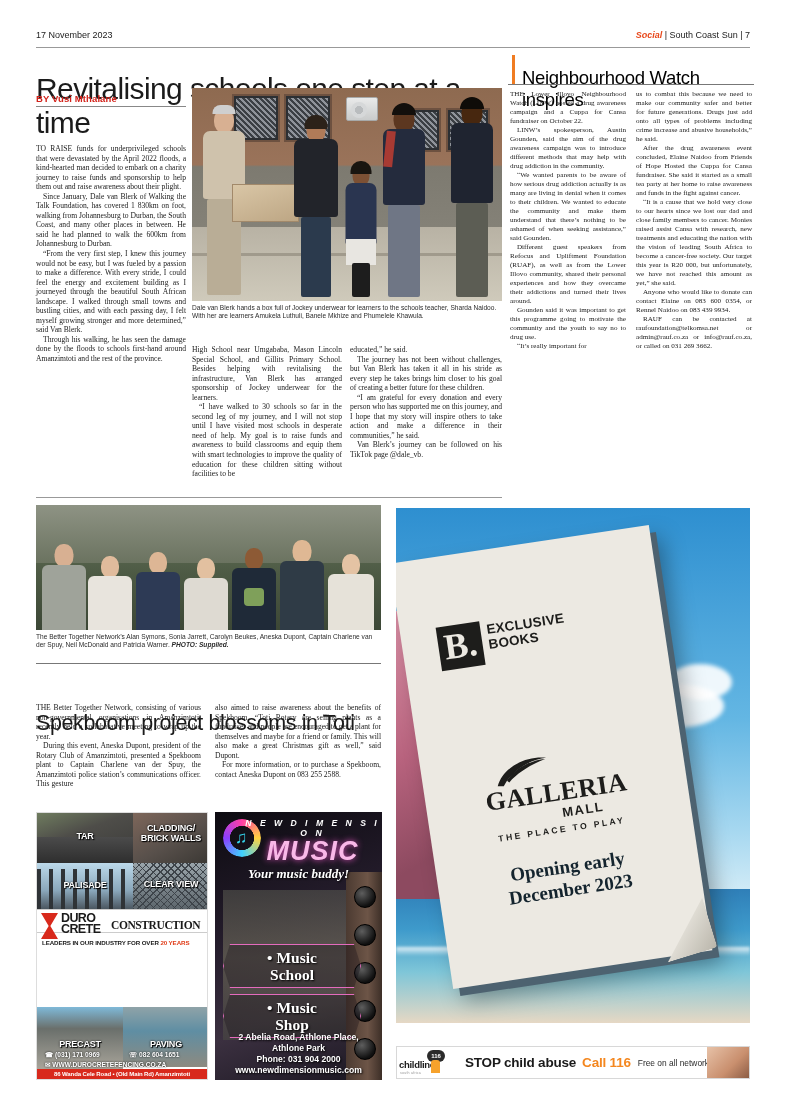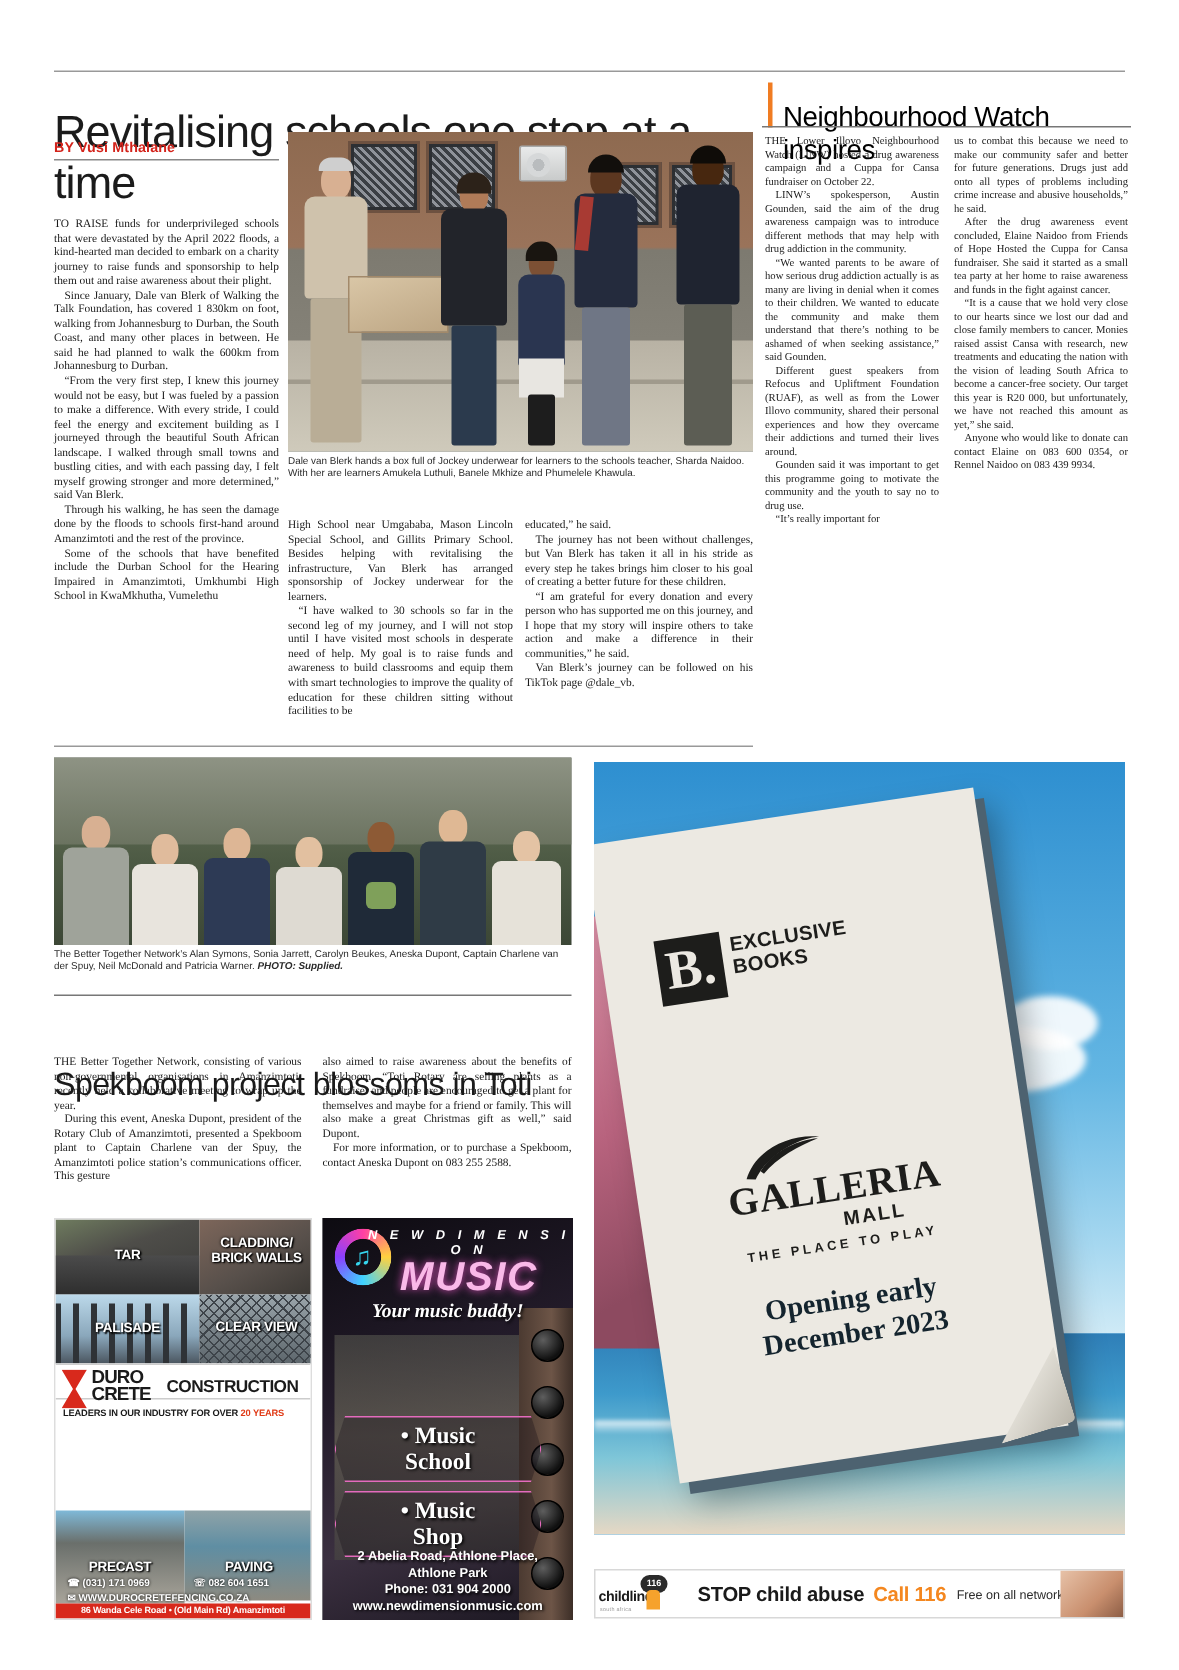--- a/index.html
+++ b/index.html
@@ -107,21 +107,21 @@
   
   .ad-duro { position:absolute; left:36px; top:812px; width:172px; height:268px;
     background:#ffffff; overflow:hidden; border:1px solid #ddd; }
   .dc-tile { position:absolute; overflow:hidden; }
   .dc-lbl { position:absolute; width:100%; text-align:center;
     font-family:"Liberation Sans", sans-serif; font-weight:bold; color:#fff;
     font-size:9px; letter-spacing:-0.2px; text-shadow:0 0 2px #000, 1px 1px 1px #000; line-height:10px;}
   .dc-band { position:absolute; left:0; width:100%; background:#fff; }
   .dc-logo { font-family:"Liberation Sans", sans-serif; font-weight:bold; font-size:12.5px;
     line-height:11px; color:#1a1a1a; letter-spacing:-0.6px; }
-  .dc-constr { font-family:Liberation Sans, sans-serif; font-weight:bold; font-size:11.5px;
+  .dc-constr { font-family:Liberation Serif, serif; font-weight:bold; font-size:11.5px;
     color:#1a1a1a; letter-spacing:-0.4px;text-align:center; }
   .dc-leaders { font-family:"Liberation Sans", sans-serif; font-weight:bold; font-size:6.2px;
     color:#1a1a1a; letter-spacing:-0.1px; }
   .dc-years { color:#e03b17; }
   .dc-contact { font-family:"Liberation Sans", sans-serif; font-weight:bold; font-size:6.6px;
     color:#ffffff; text-shadow:0 0 2px #000; }
   .dc-addr { position:absolute; left:0; bottom:0; width:100%; background:#d8291c; color:#fff;
     font-family:"Liberation Sans", sans-serif; font-weight:bold; font-size:6px; text-align:center;
     padding:2px 0; letter-spacing:-0.1px; }
 
@@ -215,20 +215,26 @@
   .cl-hands { position:absolute; right:0; top:0; width:42px; height:100%;
     background:linear-gradient(135deg,#e7c2a8,#c98f6e 60%,#8c5d45); }
 
   .thin-rule { position:absolute; background:#999; }
 </style>
 </head>
 <body>
 
 <div class="page">
 
+  <div class="masthead">
+    <span>17 November 2023</span>
+    <span class="right">
+      <span class="social">Social</span><span> | </span><span>South Coast Sun</span><span> | </span><span>7</span>
+    </span>
+  </div>
   <div class="mast-rule"></div>
 
   <h1 class="h-main">Revitalising schools one step at a time</h1>
   <div class="h-divider"></div>
   <h2 class="h-nbw">Neighbourhood Watch inspires</h2>
   <div class="nbw-rule"></div>
 
   <div class="byline">BY Vusi Mthalane</div>
   <div class="byline-rule"></div>
 
@@ -284,21 +290,20 @@
     </div>
   </div>
 
   <div class="caption" style="left:192px;top:304px;width:310px;">Dale van Blerk hands a box full of Jockey underwear for learners to the schools teacher, Sharda Naidoo. With her are learners Amukela Luthuli, Banele Mkhize and Phumelele Khawula.</div>
 
   <div class="col" id="main-c1" style="left:36px;top:104px;width:150px;margin-top:40px;">
       <p class="first">TO RAISE funds for underprivileged schools that were devastated by the April 2022 floods, a kind-hearted man decided to embark on a charity journey to raise funds and sponsorship to help them out and raise awareness about their plight.</p>
       <p>Since January, Dale van Blerk of Walking the Talk Foundation, has covered 1 830km on foot, walking from Johannesburg to Durban, the South Coast, and many other places in between. He said he had planned to walk the 600km from Johannesburg to Durban.</p>
       <p>“From the very first step, I knew this journey would not be easy, but I was fueled by a passion to make a difference. With every stride, I could feel the energy and excitement building as I journeyed through the beautiful South African landscape. I walked through small towns and bustling cities, and with each passing day, I felt myself growing stronger and more determined,” said Van Blerk.</p>
       <p>Through his walking, he has seen the damage done by the floods to schools first-hand around Amanzimtoti and the rest of the province.</p>
-      <p>Some of the schools that have benefited include the Durban School for the Hearing Impaired in Amanzimtoti, Umkhumbi High School in KwaMkhutha, Vumelethu</p>
     </div>
   <div class="col" id="main-c2" style="left:192px;top:345px;width:150px;">
       <p class="first">High School near Umgababa, Mason Lincoln Special School, and Gillits Primary School. Besides helping with revitalising the infrastructure, Van Blerk has arranged sponsorship of Jockey underwear for the learners.</p>
       <p>“I have walked to 30 schools so far in the second leg of my journey, and I will not stop until I have visited most schools in desperate need of help. My goal is to raise funds and awareness to build classrooms and equip them with smart technologies to improve the quality of education for these children sitting without facilities to be</p>
     </div>
   <div class="col" id="main-c3" style="left:350px;top:345px;width:152px;">
       <p class="first">educated,” he said.</p>
       <p>The journey has not been without challenges, but Van Blerk has taken it all in his stride as every step he takes brings him closer to his goal of creating a better future for these children.</p>
       <p>“I am grateful for every donation and every person who has supported me on this journey, and I hope that my story will inspire others to take action and make a difference in their communities,” he said.</p>
       <p>Van Blerk’s journey can be followed on his TikTok page @dale_vb.</p>
@@ -310,20 +315,21 @@
       <p>“We wanted parents to be aware of how serious drug addiction actually is as many are living in denial when it comes to their children. We wanted to educate the community and make them understand that there’s nothing to be ashamed of when seeking assistance,” said Gounden.</p>
       <p>Different guest speakers from Refocus and Upliftment Foundation (RUAF), as well as from the Lower Illovo community, shared their personal experiences and how they overcame their addictions and turned their lives around.</p>
       <p>Gounden said it was important to get this programme going to motivate the community and the youth to say no to drug use.</p>
       <p>“It’s really important for</p>
     </div>
   <div class="col nb-col" id="nbw-c2" style="left:636px;top:90px;width:116px;">
       <p class="first">us to combat this because we need to make our community safer and better for future generations. Drugs just add onto all types of problems including crime increase and abusive households,” he said.</p>
       <p>After the drug awareness event concluded, Elaine Naidoo from Friends of Hope Hosted the Cuppa for Cansa fundraiser. She said it started as a small tea party at her home to raise awareness and funds in the fight against cancer.</p>
       <p>“It is a cause that we hold very close to our hearts since we lost our dad and close family members to cancer. Monies raised assist Cansa with research, new treatments and educating the nation with the vision of leading South Africa to become a cancer-free society. Our target this year is R20 000, but unfortunately, we have not reached this amount as yet,” she said.</p>
       <p>Anyone who would like to donate can contact Elaine on 083 600 0354, or Rennel Naidoo on 083 439 9934.</p>
+      <p>RAUF can be contacted at raufoundation@telkomsa.net or admin@rauf.co.za or info@rauf.co.za, or called on 031 269 3662.</p>
     </div>
 
   <div class="thin-rule" style="left:36px;top:497px;width:466px;height:1px;"></div>
 
   <div class="photo2">
     <div class="p2-bg"></div>
     <div class="p2-wall"></div>
     <div class="gfig" style="left:4px;width:48px;height:92px;">
       <div class="gh" style="top:6px;width:19px;height:23px;background:#d8b092;border-radius:46%;"></div>
       <div class="gb" style="top:27px;width:44px;height:66px;background:#9fa39a;"></div>

